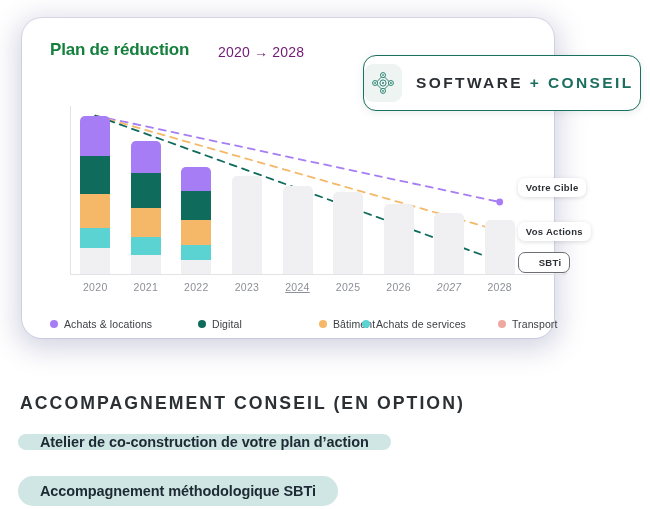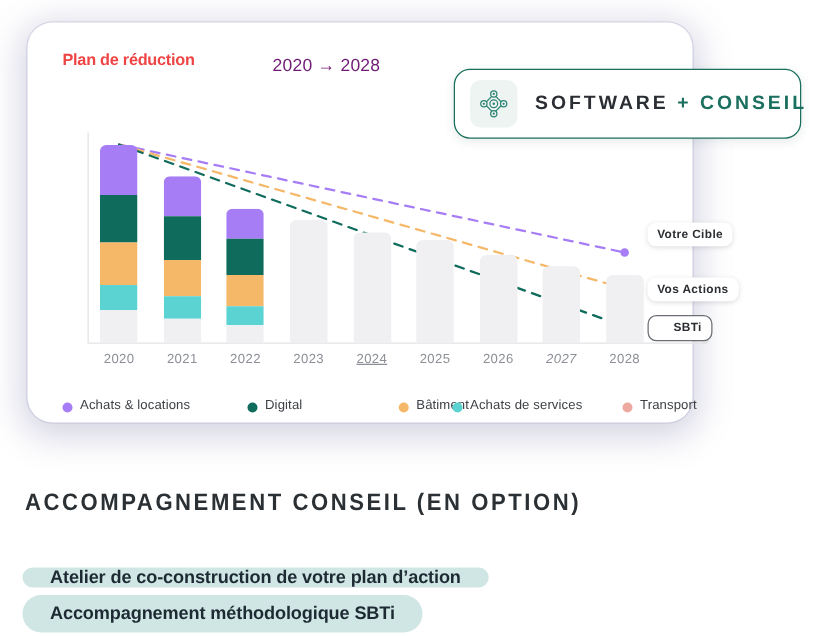--- a/index.html
+++ b/index.html
@@ -14,32 +14,32 @@
   
   .card{
     position:absolute;left:22px;top:18px;width:532px;height:320px;
     background:#ffffff;border-radius:20px;
     box-shadow:0 6px 26px 6px rgba(120,118,165,0.30),
                0 0 0 1px rgba(160,158,200,0.28);
   }
 
   .card-title{
     position:absolute;left:28px;top:22px;
-    font-size:13px;font-weight:bold;color:#ef4444;letter-spacing:-0.2px;
+    font-size:17px;font-weight:bold;color:#15803d;letter-spacing:-0.2px;
   }
   .card-range{
     position:absolute;left:196px;top:26px;
     font-size:14px;color:#701a75;letter-spacing:0.2px;white-space:nowrap;
   }
 
   
   .logo-box{
     position:absolute;left:341px;top:37px;width:278px;height:56px;
     background:#ffffff;border:1.6px solid #1b6f5e;border-radius:13px;
-    display:flex;align-items:center;padding-left:12px;box-sizing:border-box;
+    display:flex;align-items:center;box-sizing:border-box;
     box-shadow:0 2px 8px rgba(30,80,70,0.10);
   }
   .logo-mark{
     width:38px;height:38px;border-radius:9px;background:#eef4f2;
     display:flex;align-items:center;justify-content:center;flex:0 0 auto;
   }
   .logo-text{
     margin-left:14px;font-size:15.5px;font-weight:bold;letter-spacing:2.4px;
     white-space:nowrap;
   }
@@ -73,39 +73,39 @@
     font-size:9.5px;font-weight:bold;color:#2b2f33;letter-spacing:0.3px;
     padding:4px 8px;white-space:nowrap;
     box-shadow:0 1px 4px rgba(60,60,80,0.18);
   }
   .tag.outlined{border:1.3px solid #6b6f74;box-shadow:none;padding-left:20px;}
 
   
   .legend{
     position:absolute;left:28px;top:300px;width:480px;height:18px;
   }
-  .lg-item{position:absolute;top:0;display:flex;align-items:flex-end;white-space:nowrap;}
+  .lg-item{position:absolute;top:0;display:flex;align-items:center;white-space:nowrap;}
   .lg-dot{width:8px;height:8px;border-radius:50%;flex:0 0 auto;}
   .lg-label{margin-left:6px;font-size:10.5px;color:#3d4146;letter-spacing:0.1px;}
 
   
   .section-title{
     position:absolute;left:20px;top:392px;
     font-size:19px;font-weight:bold;color:#2b3034;
     letter-spacing:2.2px;
     transform:scaleX(0.93);transform-origin:left center;
     white-space:nowrap;
   }
   .chip{
     position:absolute;background:#cfe6e4;border-radius:18px;
     display:flex;align-items:center;padding:0 22px;box-sizing:border-box;
     font-size:14.5px;font-weight:bold;color:#1e2a33;letter-spacing:-0.1px;
     white-space:nowrap;
   }
-  .chip-1{left:18px;top:434px;height:16px;margin-top:20px;}
+  .chip-1{left:18px;top:434px;height:16px;}
   .chip-2{left:18px;top:476px;height:30px;}
 </style>
 </head>
 <body>
 
 <div class="card">
 
   <div class="card-title">Plan de réduction</div>
   <div class="card-range">2020 → 2028</div>
 

